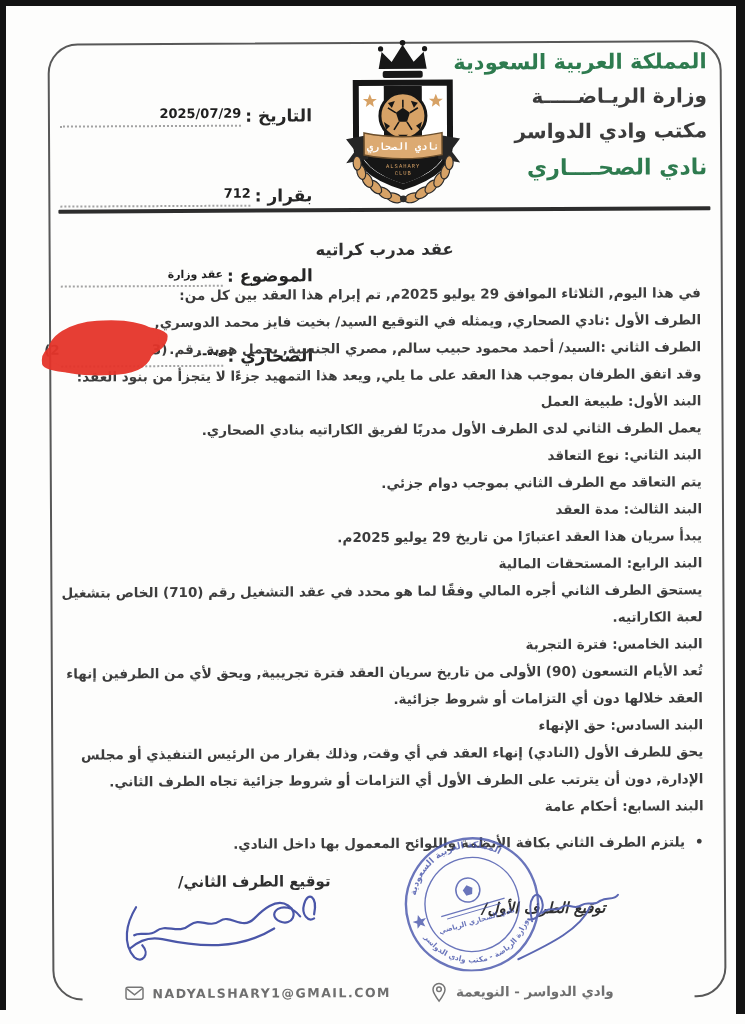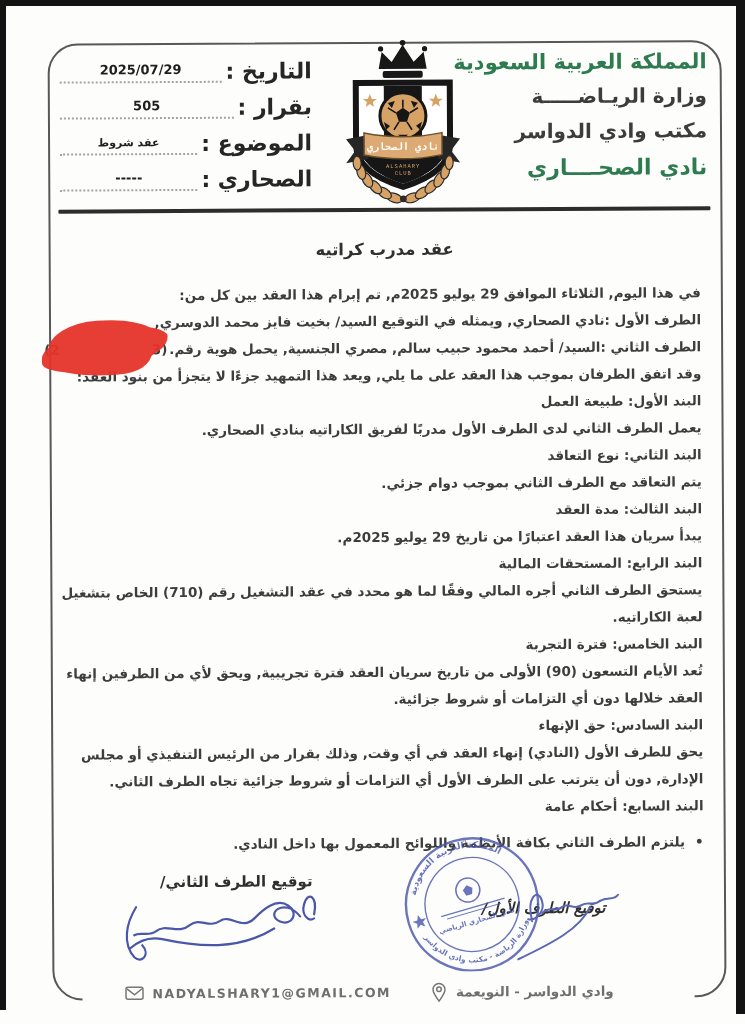--- a/index.html
+++ b/index.html
@@ -22,22 +22,22 @@
   }
 
   
   .lh-right{position:absolute;top:46px;right:36px;width:270px;text-align:right;direction:rtl;}
   .lh-kingdom{font-size:21px;font-weight:bold;color:#2e7b4f;line-height:34px;letter-spacing:0px;}
   .lh-line{font-size:20px;font-weight:bold;color:#3c3c3c;line-height:35px;}
   .lh-club{font-size:22px;font-weight:bold;color:#2e7b4f;line-height:38px;}
 
   .meta{position:absolute;left:62px;top:58px;width:252px;direction:rtl;}
   .meta-row{display:flex;align-items:flex-end;margin-bottom:12px;}
-  .meta-label{font-size:22px;font-weight:bold;color:#262626;white-space:nowrap;line-height:22px;}
-  .meta-valbox{flex:1;border-bottom:2px dotted #a3a3a3;text-align:center;padding-bottom:2px;margin-right:4px;min-height:20px;}
+  .meta-label{font-size:17px;font-weight:bold;color:#262626;white-space:nowrap;line-height:22px;}
+  .meta-valbox{flex:1;border-bottom:2px dotted #a3a3a3;padding-bottom:2px;margin-right:4px;min-height:20px;margin-top:44px;}
   .meta-val{font-size:13px;font-weight:bold;color:#1f1f1f;direction:ltr;unicode-bidi:isolate;}
   .meta-val-small{font-size:11px;}
 
   .logo{position:absolute;left:330px;top:40px;font-family:Liberation Mono, monospace;}
 
   .sep{position:absolute;left:60px;top:208px;width:652px;height:4px;background:#2d2d2d;border-radius:1px;}
 
   
   .doc-title{position:absolute;left:60px;top:240px;width:652px;text-align:center;
     font-size:16.5px;font-weight:bold;color:#303030;}
@@ -53,21 +53,21 @@
     position:absolute;left:6px;right:10px;top:-16px;bottom:-8px;
     background:#e5342a;opacity:.95;
     border-radius:48% 52% 42% 58% / 58% 44% 62% 40%;
     transform:rotate(-3deg);
     box-shadow:-14px 8px 0 -7px #e5342a, 18px -2px 0 -9px #e5342a, 2px 14px 0 -10px #e5342a;
   }
 
   
   .sig-label{position:absolute;font-size:15px;font-weight:bold;color:#2f2f2f;direction:rtl;white-space:nowrap;z-index:2;}
   .sig-first-label{left:480px;top:900px;font-style:italic;}
-  .sig-second-label{left:158px;top:872px;}
+  .sig-second-label{left:176px;top:872px;}
   .stamp{position:absolute;left:395px;top:830px;z-index:3;opacity:.82;}
   .scrawl-first{position:absolute;left:492px;top:878px;z-index:4;}
   .scrawl-second{position:absolute;left:76px;top:880px;z-index:2;}
 
   
   .footer{
     position:absolute;left:80px;top:972px;width:612px;height:40px;background:#fdfdfc;
     display:flex;align-items:center;z-index:5;
     color:#6f6f6f;font-weight:bold;font-size:12.5px;letter-spacing:1.5px;
   }
@@ -149,25 +149,25 @@
     </svg>
   </div>
 
   <div class="meta">
     <div class="meta-row">
       <span class="meta-label">التاريخ :</span>
       <span class="meta-valbox"><span class="meta-val">2025/07/29</span></span>
     </div>
     <div class="meta-row">
       <span class="meta-label">بقرار :</span>
-      <span class="meta-valbox"><span class="meta-val">505</span></span>
+      <span class="meta-valbox"><span class="meta-val">712</span></span>
     </div>
     <div class="meta-row">
       <span class="meta-label">الموضوع :</span>
-      <span class="meta-valbox"><span class="meta-val meta-val-small" style="direction:rtl">عقد شروط</span></span>
+      <span class="meta-valbox"><span class="meta-val meta-val-small" style="direction:rtl">عقد وزارة</span></span>
     </div>
     <div class="meta-row">
       <span class="meta-label">الصحاري :</span>
       <span class="meta-valbox"><span class="meta-val">-----</span></span>
     </div>
   </div>
 
   <div class="sep"></div>
 
   <div class="doc-title">عقد مدرب كراتيه</div>

